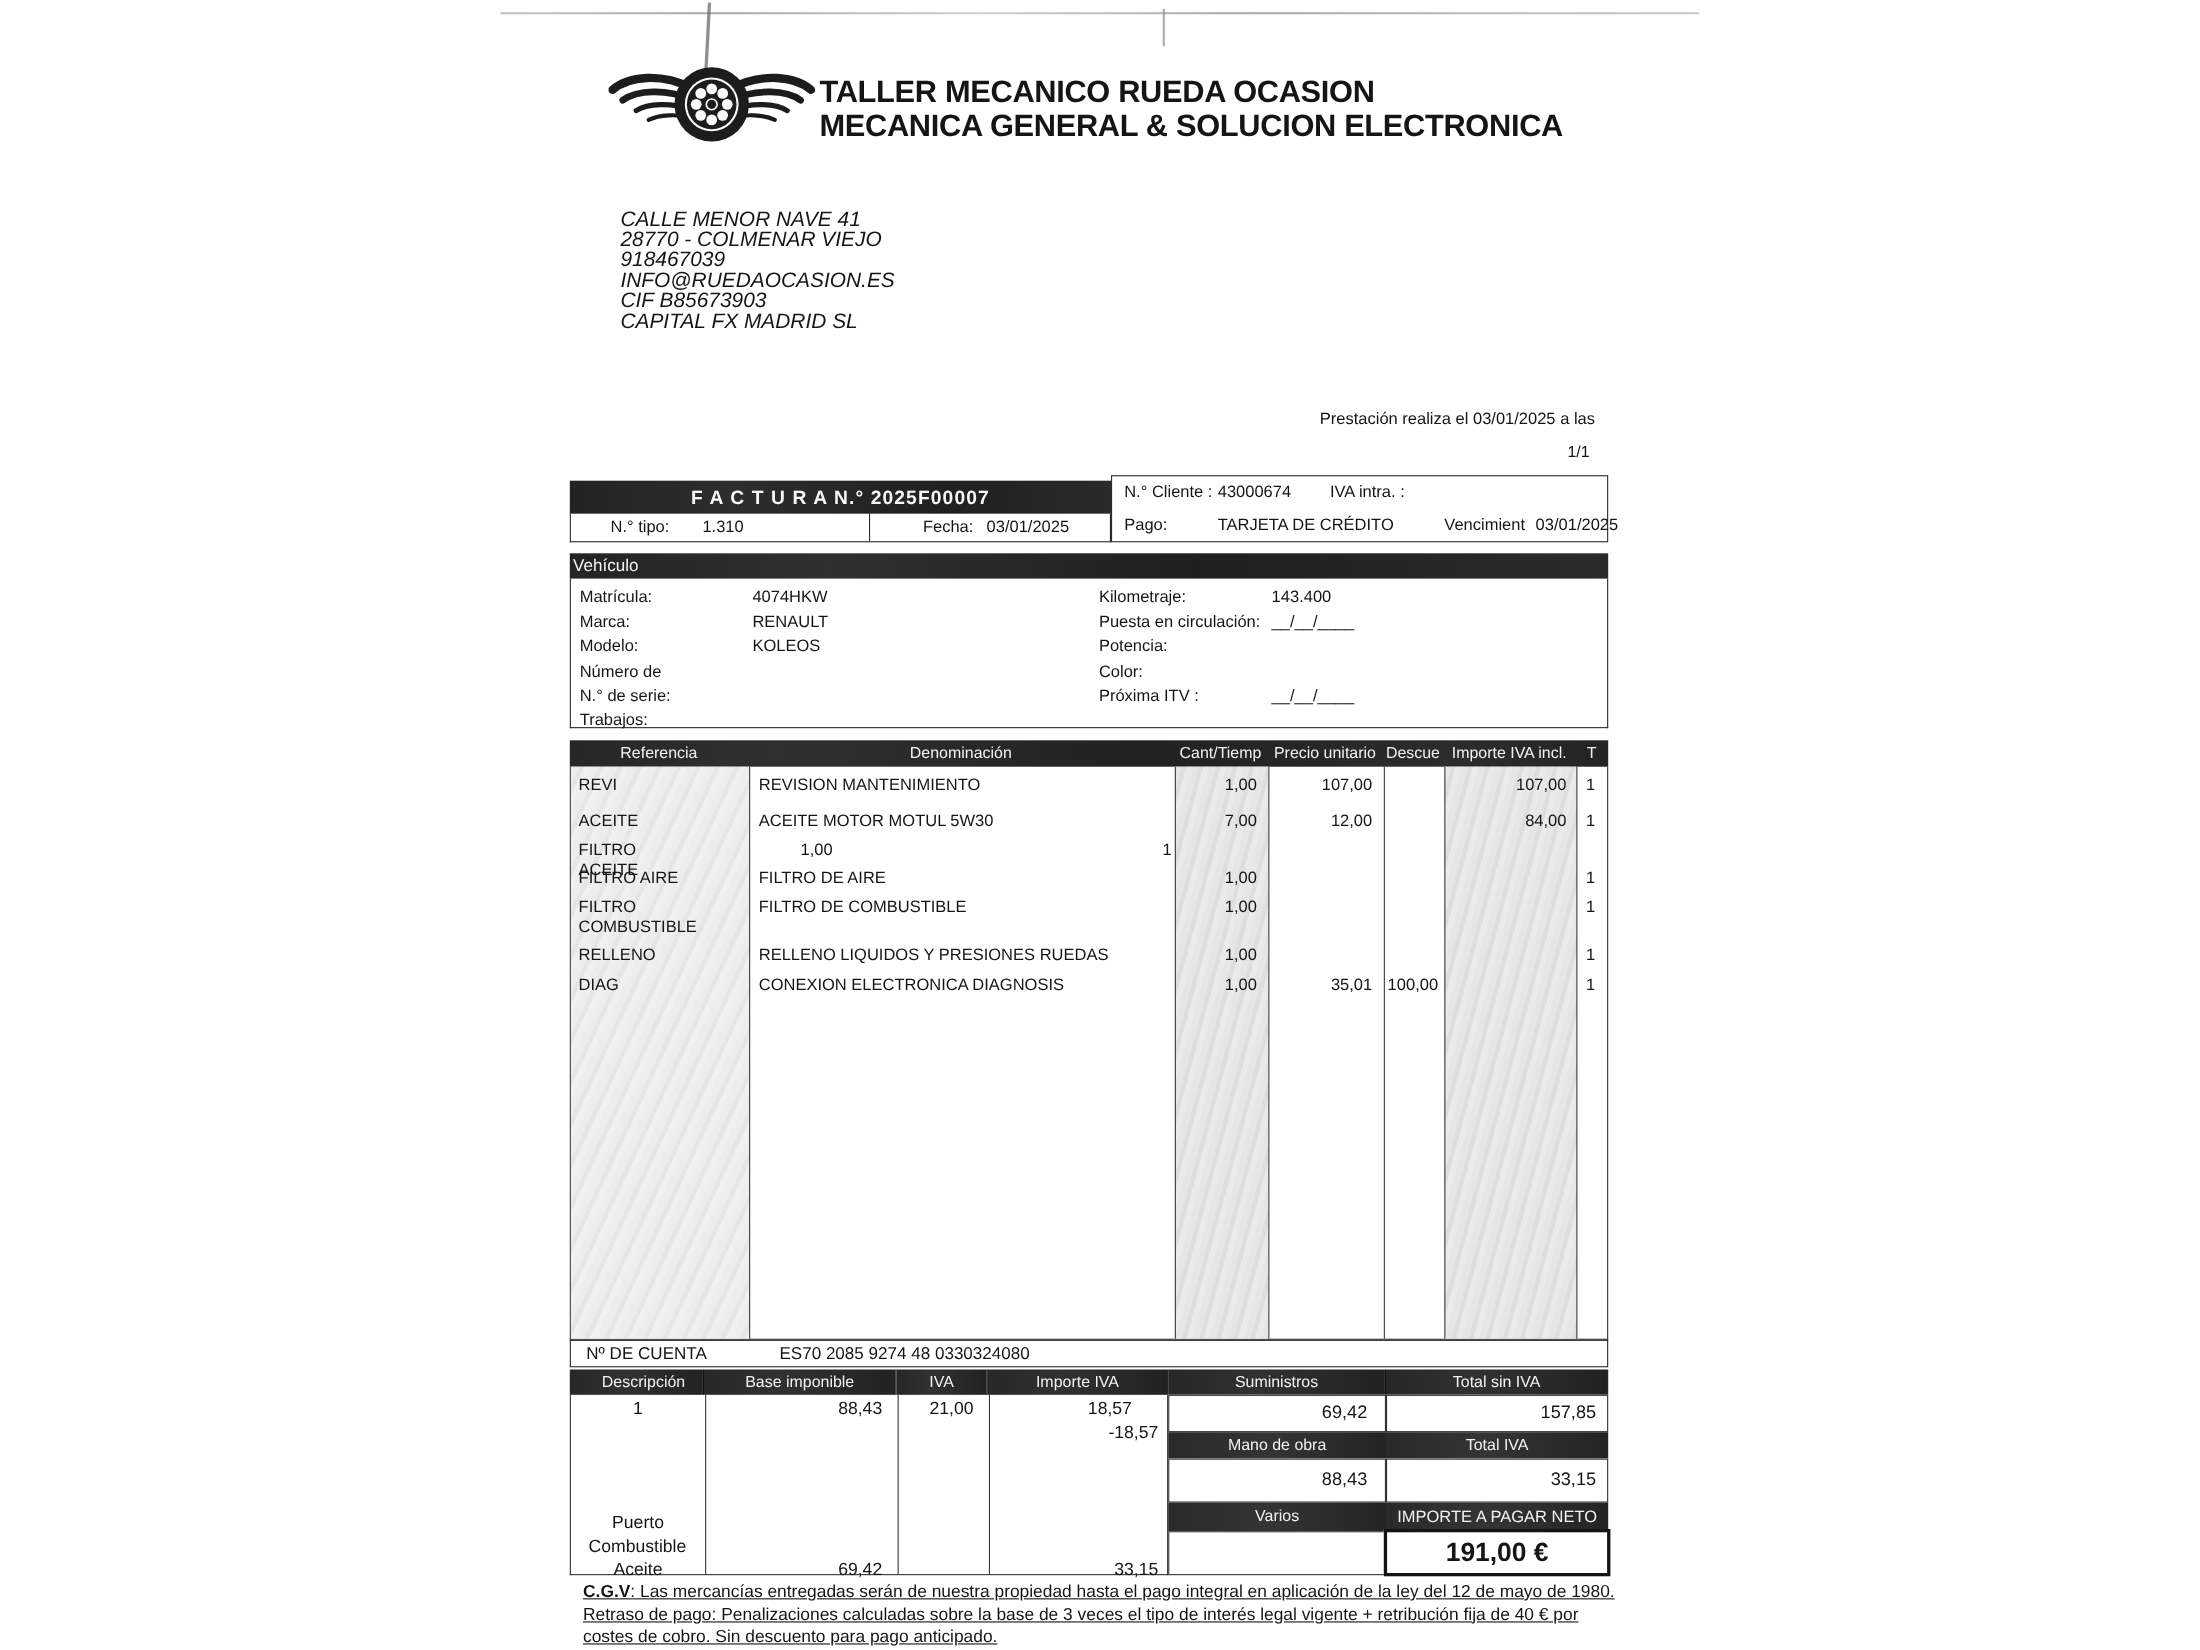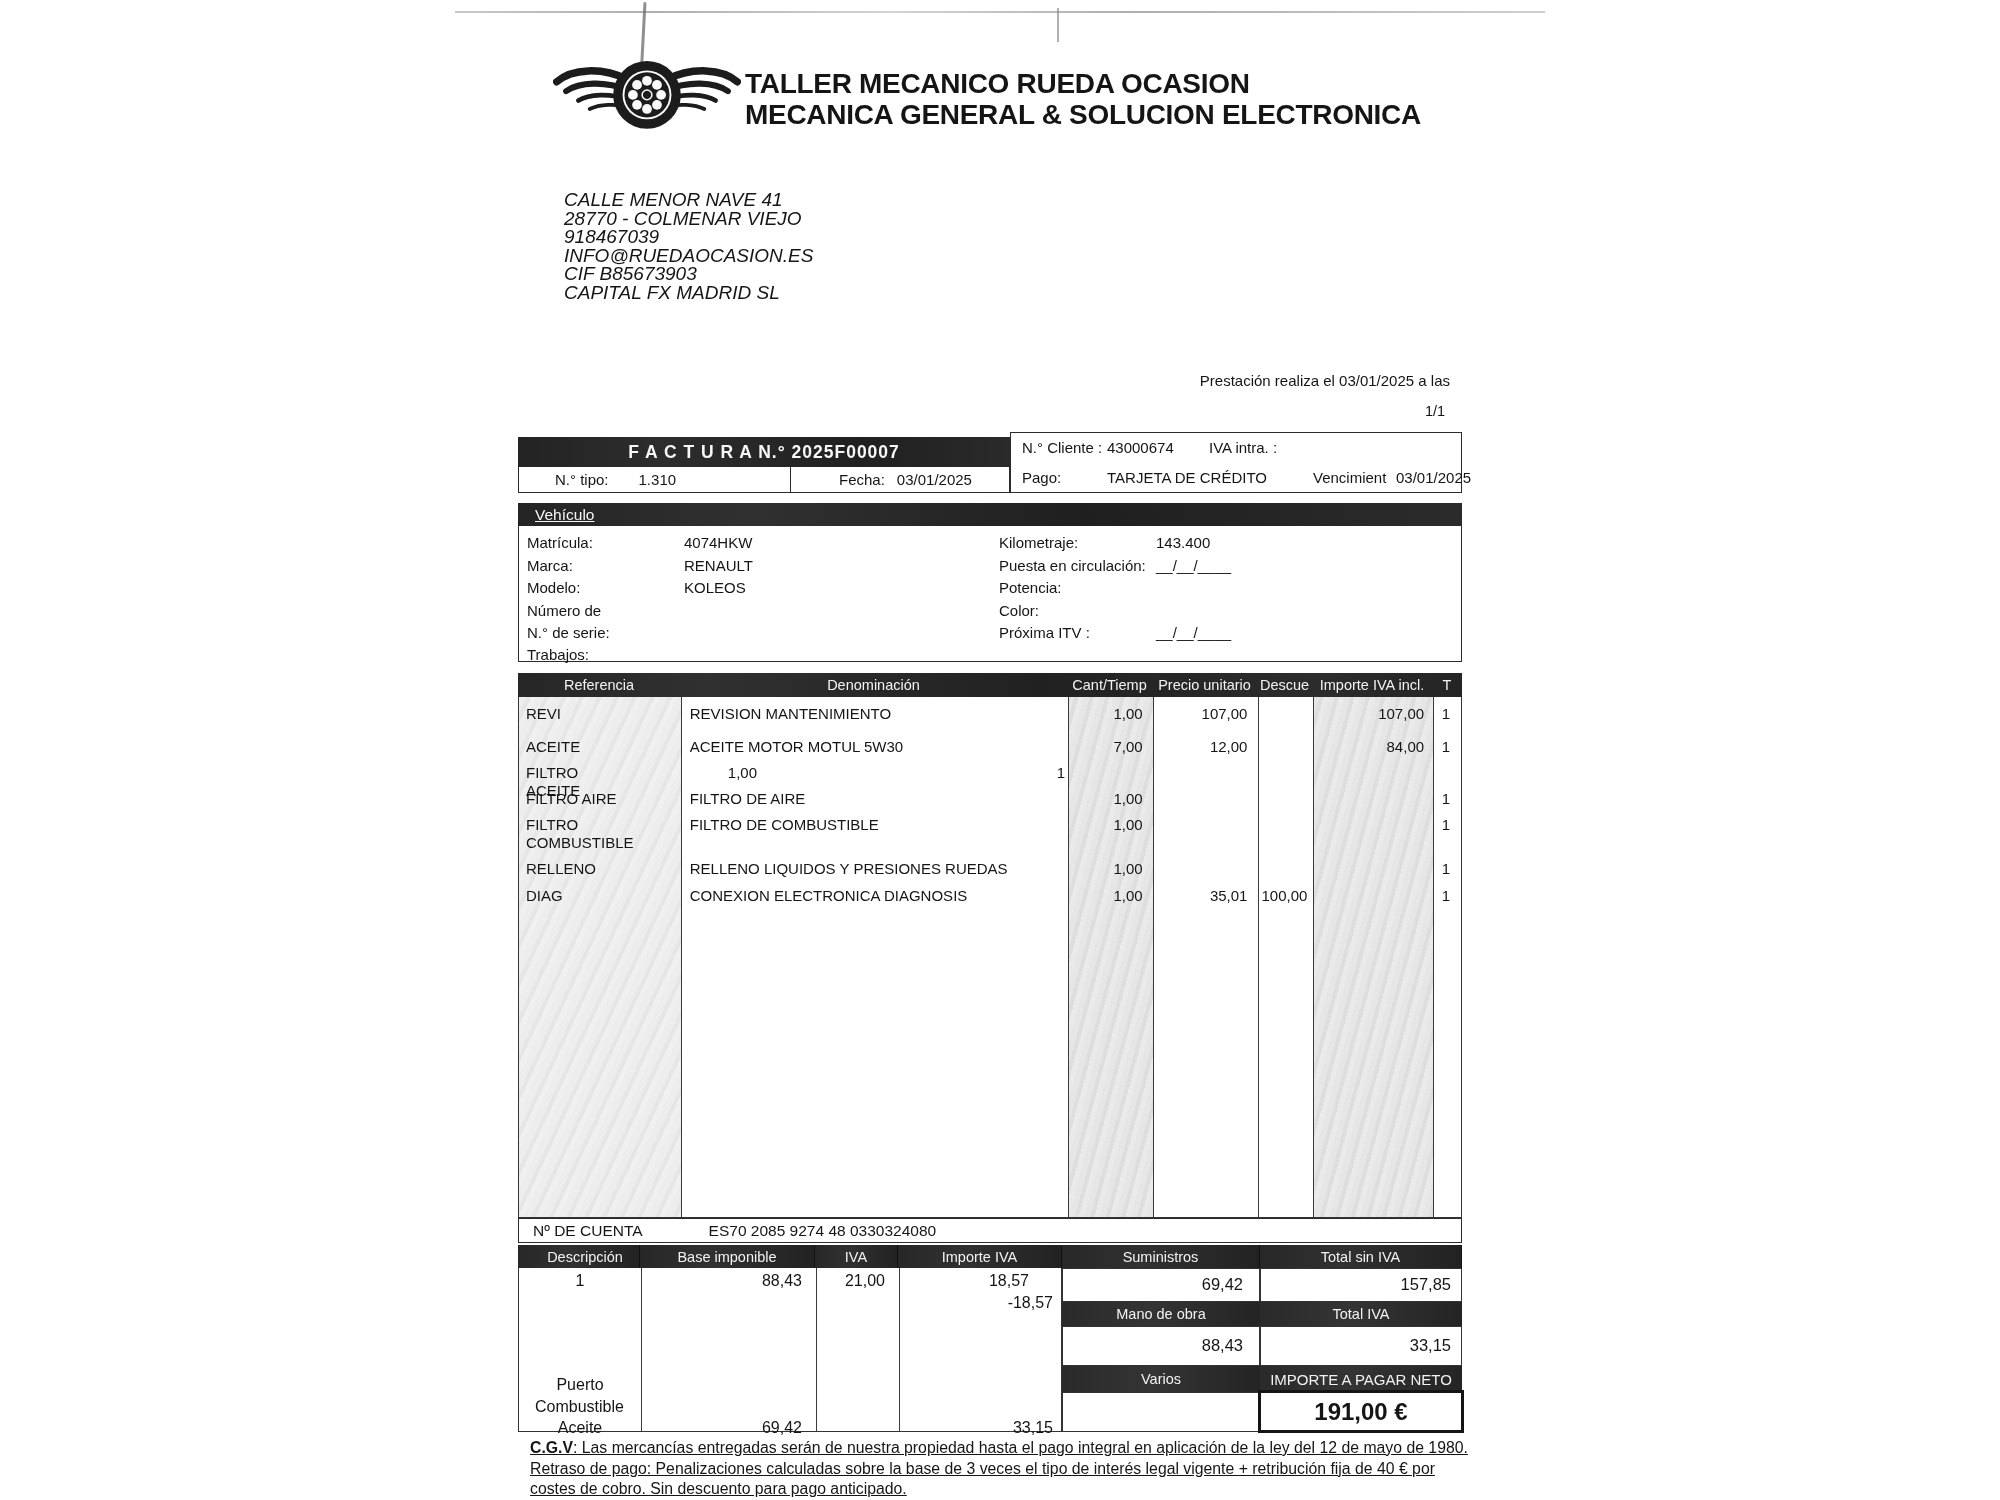--- a/index.html
+++ b/index.html
@@ -35,21 +35,21 @@
   .orden-cell-left { width:272px; border-right:1px solid #2b2b2b; display:flex; align-items:center; }
   .orden-cell-right { flex:1; display:flex; align-items:center; }
   .client-box { position:absolute; left:1010px; top:432px; width:452px; height:61px;
     border:1px solid #2b2b2b; font-size:15px; }
   .client-row { position:relative; height:30px; }
   .client-row span { position:absolute; top:6px; white-space:nowrap; }
 
   
   .vehiculo-bar { position:absolute; left:518px; top:503px; width:944px; height:23px;
     background:linear-gradient(90deg,#242424,#303030 25%,#1f1f1f 60%,#2b2b2b);
-    color:#f5f5f5; font-size:15.5px; display:flex; align-items:center; padding-left:17px;text-decoration:underline; }
+    color:#f5f5f5; font-size:15.5px; display:flex; align-items:center; padding-left:3px; }
   .vehicle-box { position:absolute; left:518px; top:526px; width:944px; height:136px;
     border:1px solid #2b2b2b; border-top:none; font-size:15px; }
   .vf { position:absolute; white-space:nowrap; }
 
   
   .items-header { position:absolute; left:518px; top:673px; width:944px; height:24px;
     background:linear-gradient(90deg,#262626,#303030 20%,#212121 55%,#2c2c2c 85%,#242424);
     color:#f2f2f2; font-size:14.5px; display:flex; align-items:center; }
   .items-header > div { text-align:center; }
   .ih-ref{width:162px;} .ih-name{width:387px;} .ih-qty{width:85px;} .ih-unit{width:105px;}

